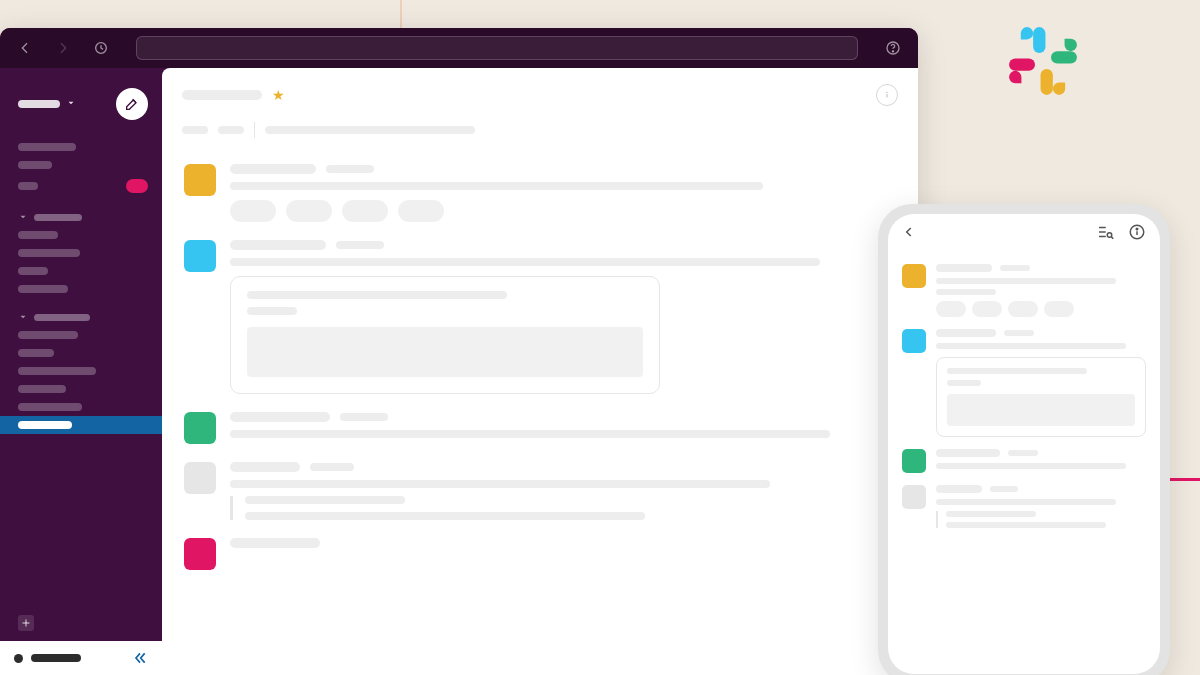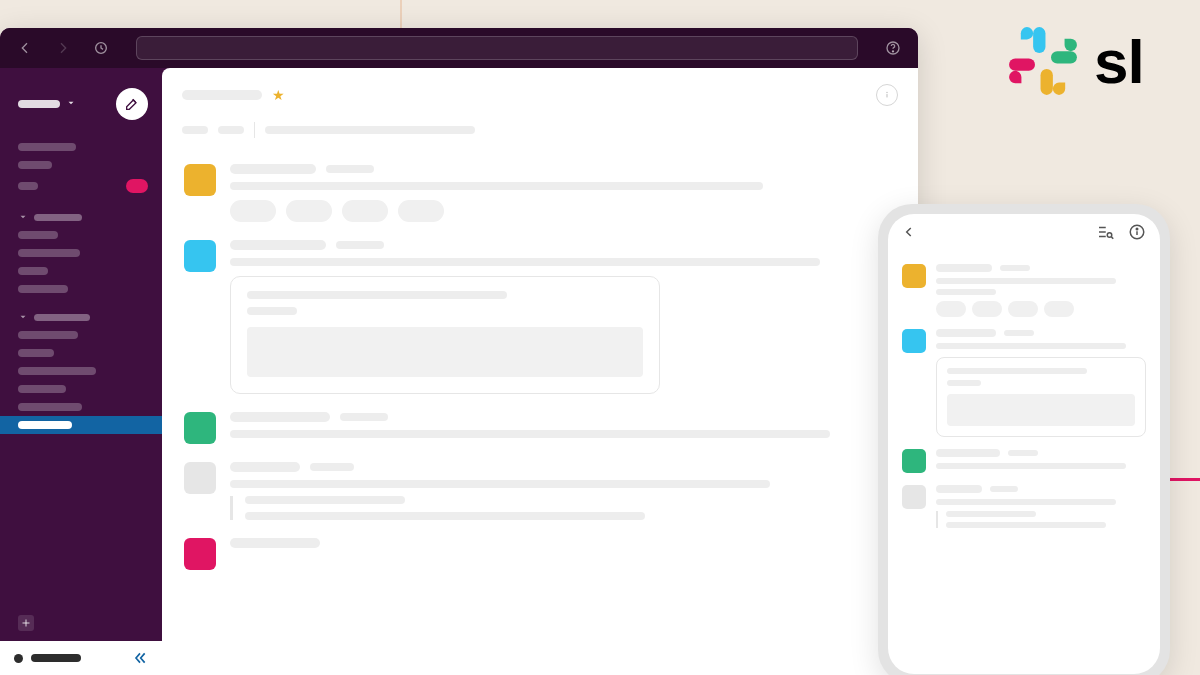--- a/index.html
+++ b/index.html
@@ -283,21 +283,20 @@
         <path d="M44 27a10 10 0 1 0-20 0v10h10a10 10 0 0 0 10-10z" transform="translate(0 -12)" fill="#36c5f0"></path>
         <rect x="73" y="44" width="42" height="20" rx="10" fill="#2eb67d"></rect>
         <path d="M93 44a10 10 0 1 0 0-20h-10v10a10 10 0 0 0 10 10z" transform="translate(12 0)" fill="#2eb67d"></path>
         <rect x="56" y="73" width="20" height="42" rx="10" fill="#ecb22e"></rect>
         <path d="M76 93a10 10 0 1 0 20 0v-10h-10a10 10 0 0 0-10 10z" transform="translate(0 12)" fill="#ecb22e"></path>
         <rect x="5" y="56" width="42" height="20" rx="10" fill="#e01563"></rect>
         <path d="M27 76a10 10 0 1 0 0 20h10v-10a10 10 0 0 0-10-10z" transform="translate(-12 0)" fill="#e01563"></path>
       </g>
     </svg>
   </span>
-  <span class="brand-text">sl</span>
 </div>
 
 <div class="desktop">
 
   <div class="titlebar">
     <div class="tbtn">
       <svg viewBox="0 0 24 24" fill="none" stroke="currentColor" stroke-width="2">
           <path d="M15 5l-7 7 7 7"></path>
         </svg>
     </div>

